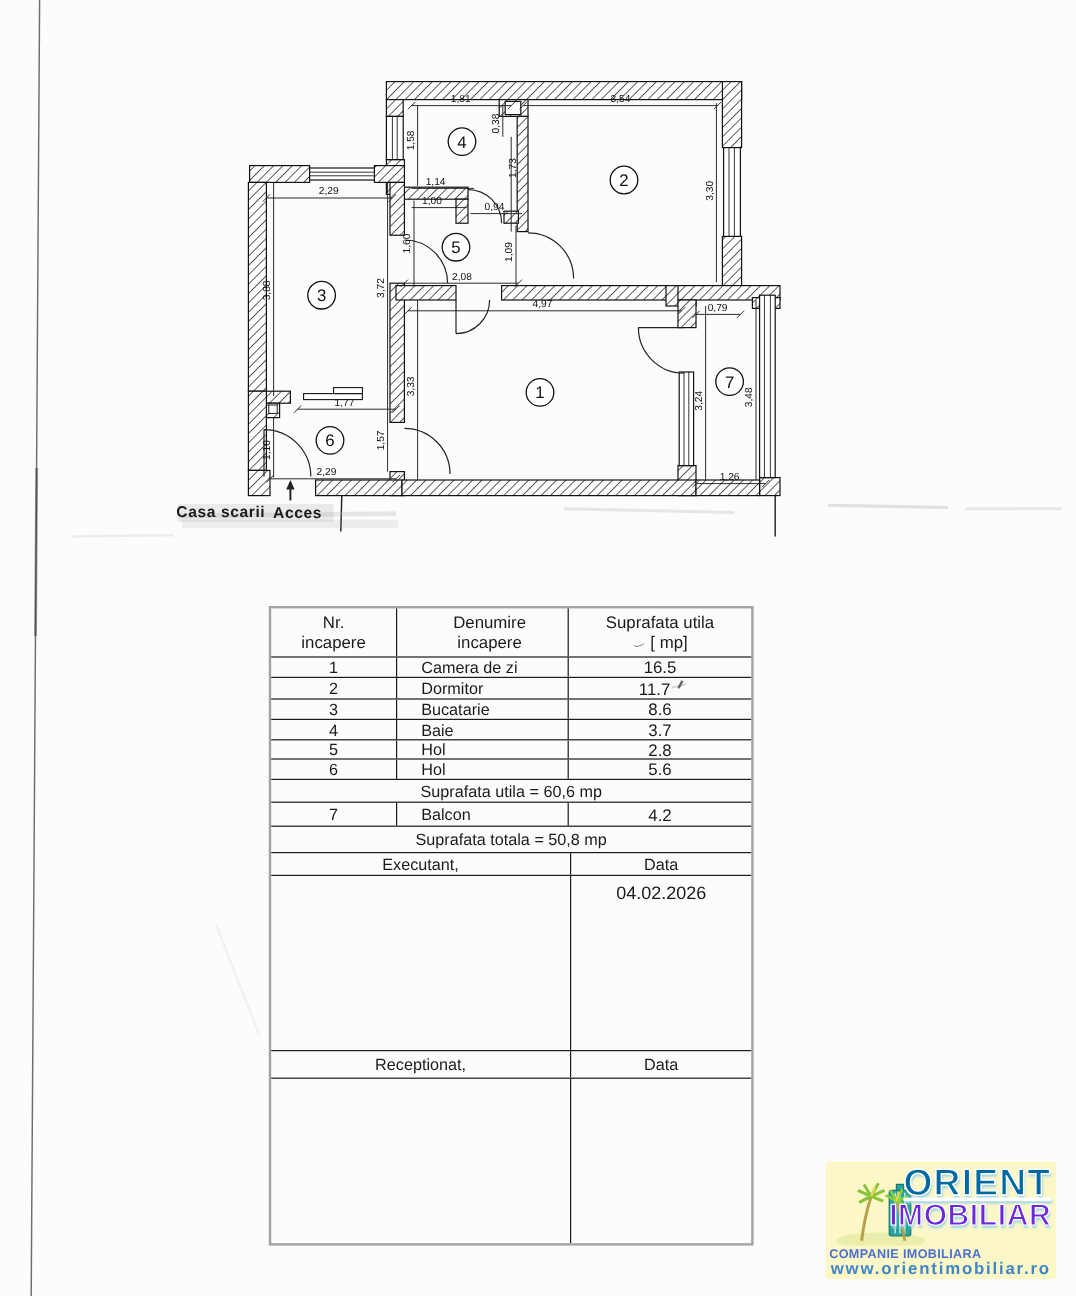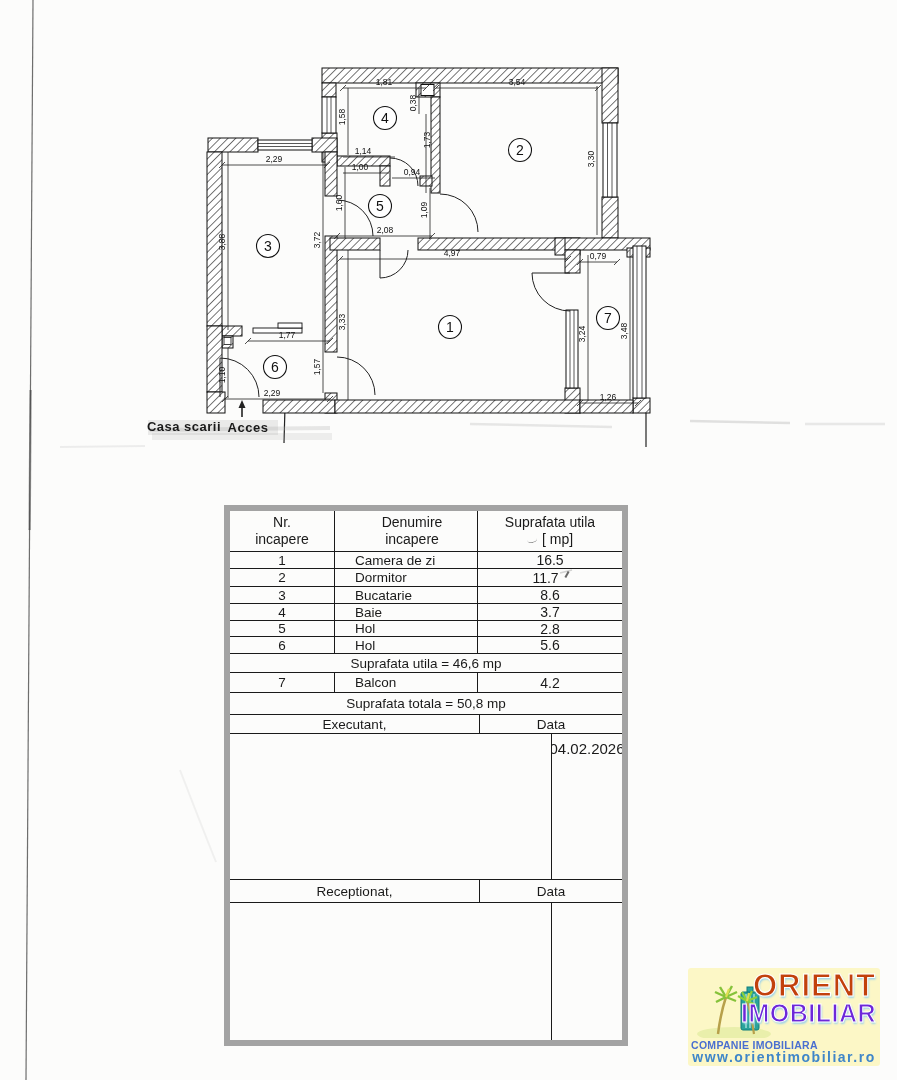--- a/index.html
+++ b/index.html
@@ -18,45 +18,45 @@
   .dt{font-size:8.5px;fill:#111;}
   .roomc{fill:#fff;stroke:#111;stroke-width:1.1;}
   .roomn{font-size:14px;fill:#111;text-anchor:middle;}
   .plab{font-size:13px;font-weight:bold;fill:#1a1a1a;text-anchor:middle;letter-spacing:.5px;}
   .part{fill:#fff;stroke:#111;stroke-width:.9;}
   
   #artifacts{position:absolute;left:0;top:0;}
   
   .sheet-table{
     position:absolute;left:224px;top:505px;width:404px;box-sizing:border-box;
-    border:6px solid #a3a3a3;background:transparent;font-size:13.5px;
+    border:2px solid #a3a3a3;background:transparent;font-size:13.5px;
   }
   .tr{display:flex;border-top:1.6px solid #1a1a1a;align-items:stretch;box-sizing:border-box;}
   .tr:first-child{border-top:none;}
   .td{box-sizing:border-box;display:flex;align-items:center;justify-content:center;overflow:hidden;}
   .td.bl{border-left:1.6px solid #1a1a1a;}
   .c1{width:104px;flex:none;}
   .c2{width:143px;flex:none;justify-content:flex-start;padding-left:20px;}
   .c3{flex:1;}
   .hdr .td{flex-direction:column;justify-content:center;line-height:1.25;font-size:14px;}
   .merge-left{width:249px;flex:none;text-align:center;}
-  .big .td{align-items:flex-start;margin-left:36px;}
+  .big .td{align-items:flex-start;}
   .date-cell{padding-top:6px;font-size:15px;}
   .num{font-size:14px;}
   .curl{display:inline-block;width:10px;height:6px;border-bottom:1.6px solid #666;
         border-radius:60%;transform:rotate(-12deg);margin-right:5px;opacity:.75;}
   .hline2{display:flex;align-items:center;}
   .tickmark{display:inline-block;width:2px;height:7px;background:#444;
         transform:rotate(28deg);margin-left:7px;margin-top:-6px;opacity:.8;}
   
   .logo{position:absolute;left:688px;top:968px;width:192px;height:98px;
         background:#fcf7c6;border-radius:3px;overflow:hidden;}
   .logo-names{position:absolute;right:4px;top:3px;text-align:right;line-height:.98;}
-  .logo-name1{font-size:31px;font-weight:bold;color:#c2410c;letter-spacing:1px;
-        -webkit-text-stroke:1.1px #ffffff;text-shadow:1px 2px 2px #9fd4ea;}
+  .logo-name1{font-size:31px;font-weight:bold;color:#0369a1;letter-spacing:1px;
+        -webkit-text-stroke:1.1px #ffffff;text-shadow:1px 2px 2px #9fd4ea;text-decoration:underline;}
   .logo-name2{font-size:25px;font-weight:bold;color:#6d28d9;letter-spacing:.5px;
         -webkit-text-stroke:1px #ffffff;text-shadow:1px 2px 2px #9fd4ea;}
   .logo-tag{position:absolute;left:3px;top:71px;font-size:10.5px;font-weight:bold;
         color:#4a6fd0;letter-spacing:.3px;white-space:nowrap;}
   .logo-web{position:absolute;left:0;bottom:1px;width:100%;text-align:center;
         font-size:14px;font-weight:bold;color:#3f86c9;letter-spacing:1.5px;white-space:nowrap;margin-top:15px;}
   .logo-art{position:absolute;left:8px;top:16px;}
 </style>
 </head>
 <body>
@@ -263,21 +263,21 @@
     <div class="td c2 bl">Hol</div>
     <div class="td c3 bl num">2.8</div>
   </div>
   <div class="tr" style="height:17px">
     <div class="td c1">6</div>
     <div class="td c2 bl">Hol</div>
     <div class="td c3 bl num">5.6</div>
   </div>
 
   <div class="tr" style="height:19px">
-    <div class="td" style="flex:1">Suprafata utila = 46,6 mp</div>
+    <div class="td" style="flex:1">Suprafata utila = 60,6 mp</div>
   </div>
 
   <div class="tr" style="height:20px">
     <div class="td c1">7</div>
     <div class="td c2 bl">Balcon</div>
     <div class="td c3 bl num">4.2</div>
   </div>
 
   <div class="tr" style="height:22px">
     <div class="td" style="flex:1">Suprafata totala = 50,8 mp</div>

